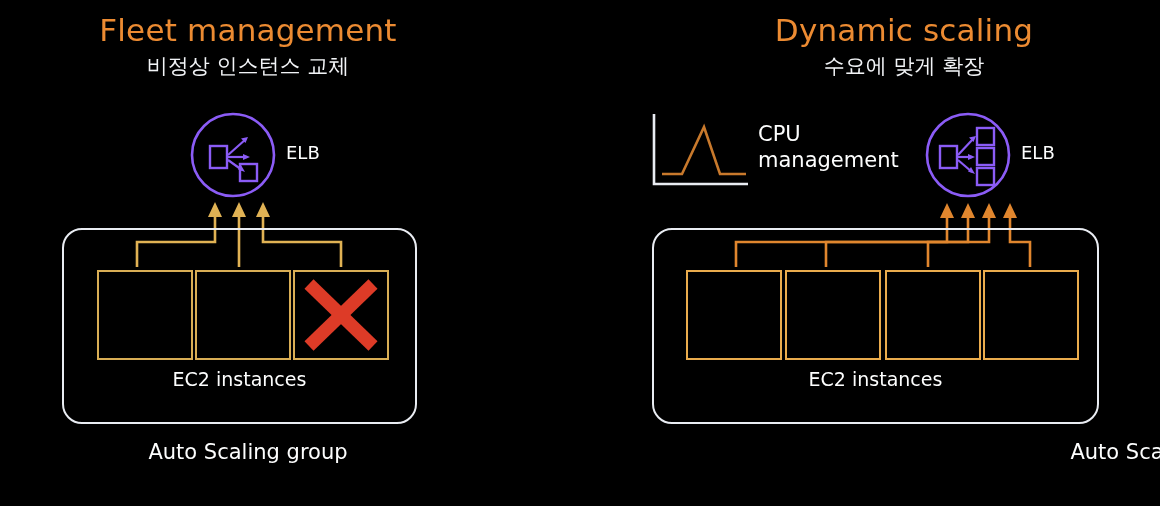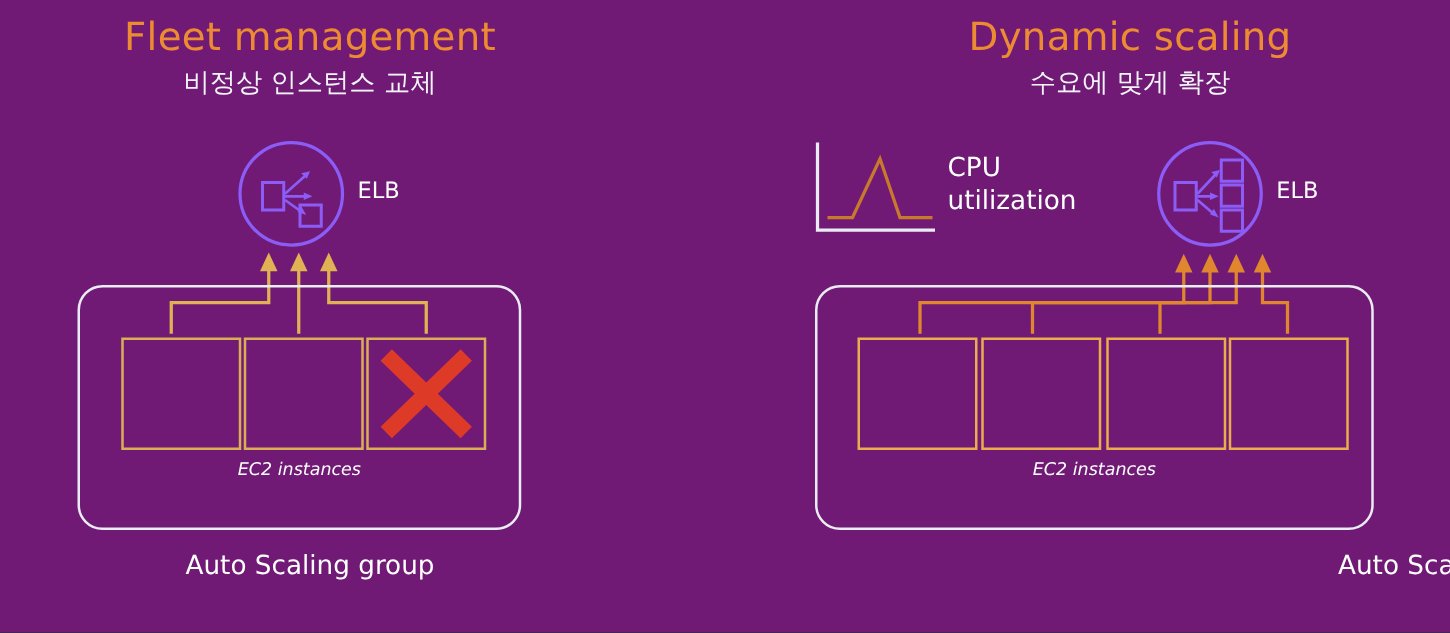--- a/index.html
+++ b/index.html
@@ -4,21 +4,21 @@
 <style>
   html, body {
     margin: 0;
     padding: 0;
     background: #282f3d;
   }
   #page {
     position: relative;
     width: 1160px;
     height: 506px;
-    background: #701a75;
+    background: #000000;
     overflow: hidden;
     font-family: "DejaVu Sans", "Liberation Sans", sans-serif;
   }
 
   
   .panel {
     position: absolute;
     top: 0;
     height: 506px;
   }
@@ -91,24 +91,23 @@
     border-radius: 20px;
     box-sizing: border-box;
   }
   #asg-left  { left: 62px;  top: 228px; width: 355px; height: 196px; }
   #asg-right { left: 652px; top: 228px; width: 447px; height: 196px; }
 
   .ec2-label {
     position: absolute;
     width: 100%;
     text-align: center;
-    font-size: 14px;
-    color: #fdfefe;
-    white-space: nowrap;
-    font-style: italic;
+    font-size: 19px;
+    color: #fdfefe;
+    white-space: nowrap;
   }
   #asg-left .ec2-label  { top: 138px; left: 0; }
   #asg-right .ec2-label { top: 138px; left: 0; }
 
   .instance {
     position: absolute;
     box-sizing: border-box;
     top: 40px;
     width: 96px;
     height: 90px;
@@ -194,21 +193,21 @@
     <div class="title">Dynamic scaling</div>
     <div class="subtitle">수요에 맞게 확장</div>
   </div>
 
   <div id="cpu-chart-group">
     <svg id="cpu-chart-svg" width="104" height="82" viewBox="0 0 104 82">
       <path d="M6,4 L6,74 L100,74" fill="none" stroke="#e9ecf2" stroke-width="2.6"></path>
       <polyline points="14,64 34,64 56,17 72,64 98,64" fill="none" stroke="#c8792c" stroke-width="2.6"></polyline>
     </svg>
     <div id="cpu-chart-label">CPU
-utilization</div>
+management</div>
   </div>
 
   <div class="elb-group" id="elb-right">
     <svg class="elb-circle" width="86" height="86" viewBox="0 0 86 86">
       <circle cx="43" cy="43" r="41" fill="none" stroke="#8b5cf6" stroke-width="2.6"></circle>
       <rect x="15" y="34" width="17" height="22" fill="none" stroke="#8b5cf6" stroke-width="2.4"></rect>
       <rect x="52" y="16" width="17" height="17" fill="none" stroke="#8b5cf6" stroke-width="2.4"></rect>
       <rect x="52" y="36" width="17" height="17" fill="none" stroke="#8b5cf6" stroke-width="2.4"></rect>
       <rect x="52" y="56" width="17" height="17" fill="none" stroke="#8b5cf6" stroke-width="2.4"></rect>
       <line x1="33" y1="43" x2="48" y2="27" stroke="#8b5cf6" stroke-width="2.2"></line>

